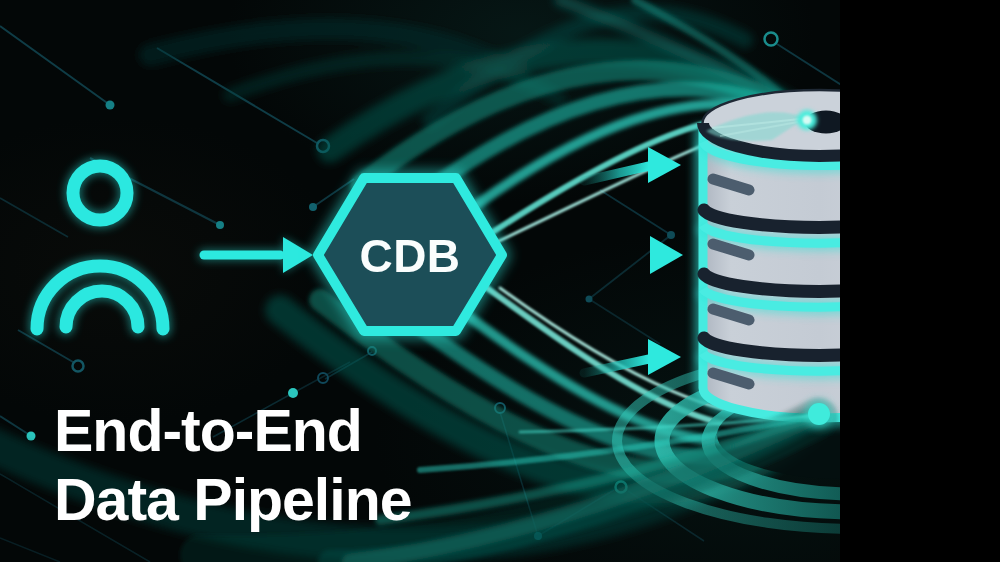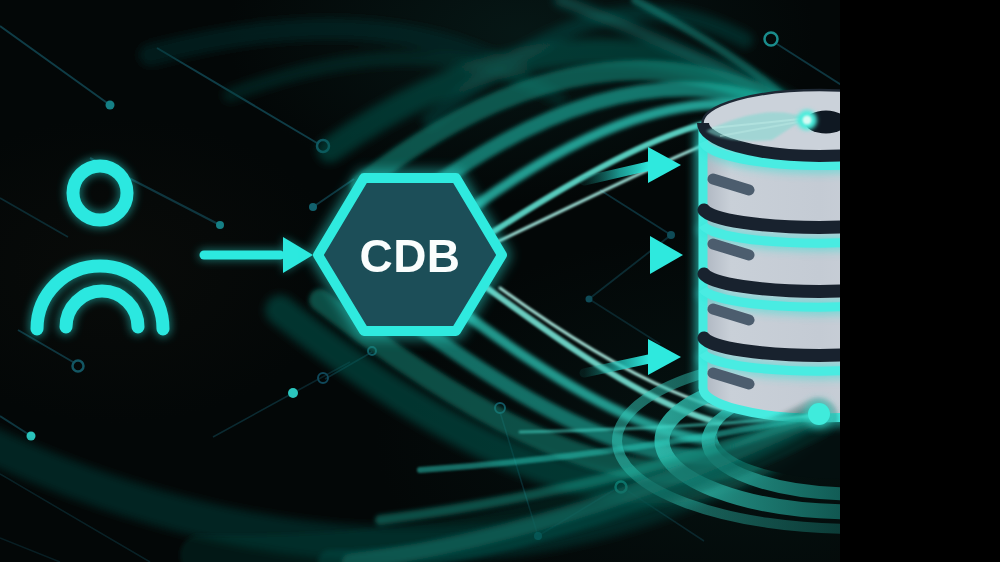--- a/index.html
+++ b/index.html
@@ -275,15 +275,17 @@
       <circle cx="100" cy="193" r="27"></circle>
       <path d="M 37 329 A 63 63 0 0 1 163 329"></path>
       <path d="M 66 327 A 36 36 0 0 1 138 327"></path>
     </g>
   </g>
 </svg>
 
 <div class="hex-label">CDB</div>
 
 <div class="title">
+  <div>End-to-End</div>
+  <div>Data Pipeline</div>
 </div>
 
 </div>
 
 </body></html>

